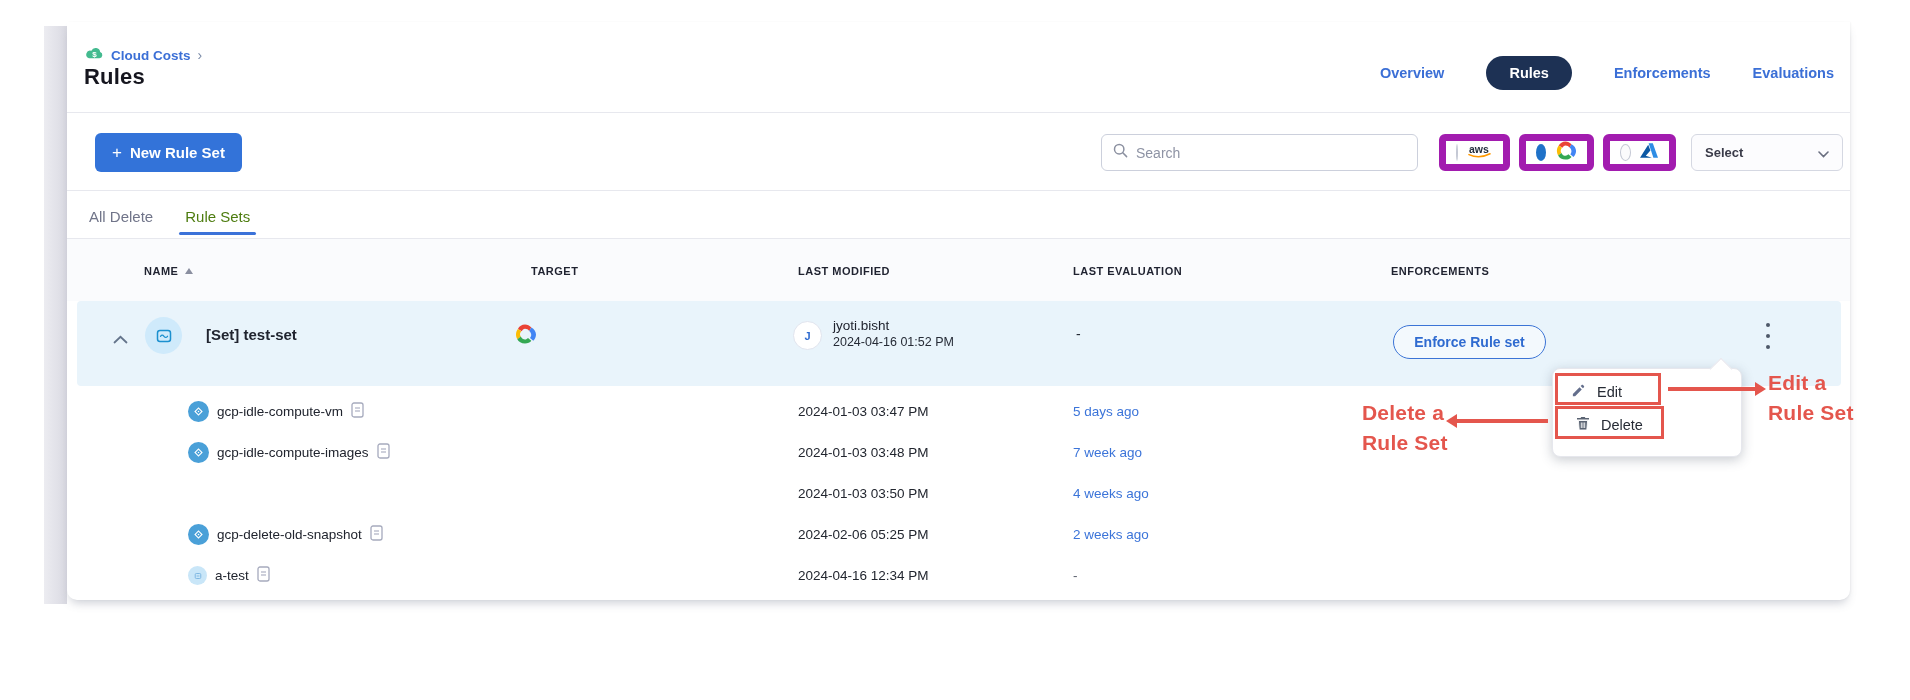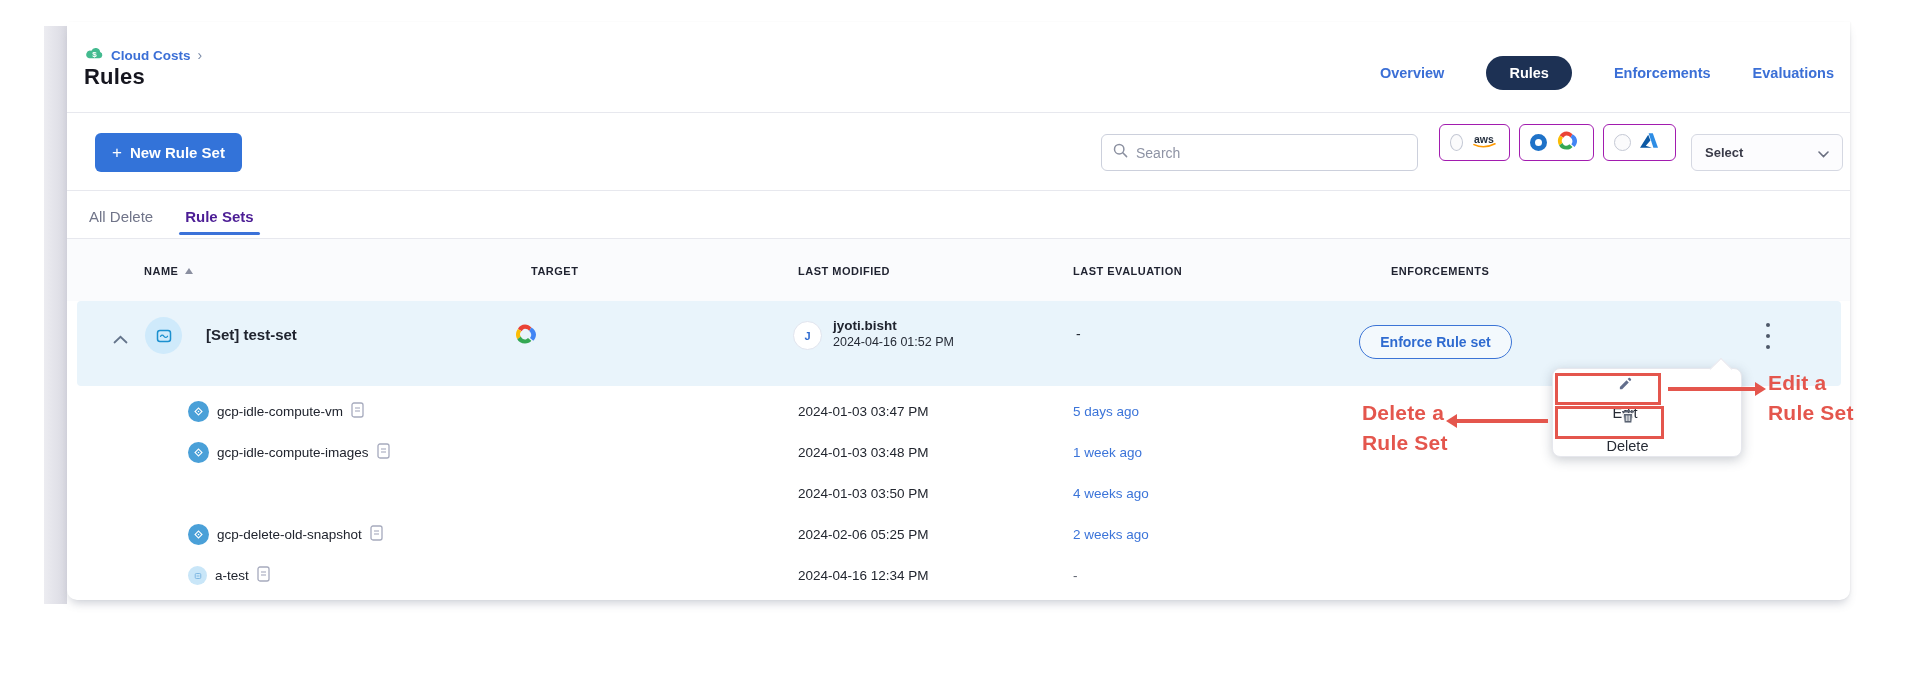--- a/index.html
+++ b/index.html
@@ -32,35 +32,35 @@
   .btn-new { position:absolute; left:28px; top:111px; height:39px; padding:0 17px;
     background:#3373d9; border:none; border-radius:6px; color:#fff; font-size:15px; font-weight:700;
     font-family:inherit; display:flex; align-items:center; gap:8px; cursor:pointer; }
   .btn-new .plus { font-size:17px; font-weight:400; }
 
   .search-box { position:absolute; left:1034px; top:112px; width:317px; height:37px;
     border:1px solid #ccd0dc; border-radius:6px; background:#fff; display:flex; align-items:center; padding:0 11px; gap:8px; }
   .search-box input { border:none; outline:none; flex:1; font-size:14px; color:#333; font-family:inherit; }
   .search-box input::placeholder { color:#8e93a4; }
 
-  .provider-pill { position:absolute; top:102px; height:37px; border:1px solid #a21caf; border-radius:6px;
+  .provider-pill { position:absolute; top:112px; height:37px; border:7px solid #a21caf; border-radius:6px;
     background:#fff; display:flex; align-items:center; gap:8px; padding:0 10px; cursor:pointer; }
   .radio { width:17px; height:17px; border-radius:50%; border:1.5px solid #c4c8d4; background:#fbfbfc; }
   .radio.checked { border:5px solid #1f72c8; background:#fff; }
 
   .select-box { position:absolute; left:1624px; top:112px; width:152px; height:37px;
     border:1px solid #d5d8e2; border-radius:6px; background:#fcfcfe; display:flex; align-items:center;
     justify-content:space-between; padding:0 13px; cursor:pointer; }
   .select-box .lbl { font-size:13px; font-weight:600; color:#3a3b49; }
   .toolbar-divider { position:absolute; left:0; top:168px; width:100%; height:1px; background:#e7e8ee; }
 
   
   .tab-row { position:absolute; left:20px; top:172px; display:flex; gap:28px; height:44px; }
   .tab { font-size:15px; color:#707489; display:flex; align-items:center; position:relative; cursor:pointer; padding:0 2px; }
-  .tab.active { font-weight:700; color:#4c1d95; }
+  .tab.active { font-weight:400; color:#4d7c0f; }
   .tab.active::after { content:""; position:absolute; left:-4px; right:-4px; bottom:3px; height:3.5px;
     background:#3b72d9; border-radius:3px; }
   .tabs-divider { position:absolute; left:0; top:216px; width:100%; height:1px; background:#e7e8ee; }
   .table-head-bg { position:absolute; left:0; top:217px; width:100%; height:62px; background:#fafbfd; }
 
   
   .th { position:absolute; top:243px; font-size:11px; font-weight:700; color:#1f2230; letter-spacing:.5px; }
   .sort-caret { display:inline-block; width:0; height:0; margin-left:7px; margin-bottom:1px;
     border-left:4.5px solid transparent; border-right:4.5px solid transparent; border-bottom:6px solid #8a8fa0; }
 
@@ -69,24 +69,24 @@
     background:#e9f4fb; border-radius:4px; }
   .band-chevron { position:absolute; left:36px; top:29px; cursor:pointer; }
   .set-avatar { position:absolute; left:68px; top:16px; width:37px; height:37px; border-radius:50%;
     background:#cfeafb; display:flex; align-items:center; justify-content:center; }
   .set-name { position:absolute; left:129px; top:25px; font-size:15px; font-weight:700; color:#20242f; }
   .target-icon { position:absolute; left:436px; top:23px; }
   .user-avatar { position:absolute; left:716px; top:20px; width:29px; height:29px; border-radius:50%;
     background:#ffffff; border:1px solid #e0e4ee; display:flex; align-items:center; justify-content:center;
     font-size:11px; font-weight:700; color:#2f6bd0; }
   .user-block { position:absolute; left:756px; top:16px; line-height:17px; }
-  .user-name { font-size:13.5px; font-weight:700; color:#20242f; }
+  .user-name { font-size:13.5px; font-weight:400; color:#20242f; }
   .user-date { font-size:12.5px; color:#262b36; }
   .band-dash { position:absolute; left:999px; top:25px; font-size:14px; color:#262b36; }
-  .btn-enforce { position:absolute; left:1282px; top:24px; width:153px; height:34px;
+  .btn-enforce { position:absolute; left:1316px; top:24px; width:153px; height:34px;
     border:1.5px solid #3b74d6; border-radius:17px; background:rgba(255,255,255,.45);
     color:#2f6bd0; font-size:14px; font-weight:600; font-family:inherit; cursor:pointer; }
   .kebab { position:absolute; left:1682px; top:21px; width:18px; height:28px; display:flex;
     flex-direction:column; align-items:center; justify-content:space-between; padding:1px 0; cursor:pointer; }
   .kebab i { width:4px; height:4px; border-radius:50%; background:#4e5868; }
 
   
   .rule-row { position:absolute; left:0; width:100%; height:41px; }
   .rule-name-cell { position:absolute; left:121px; top:0; height:41px; display:flex; align-items:center; gap:8px; }
   .rule-badge { width:21px; height:21px; border-radius:50%; background:#4aa0d8;
@@ -96,21 +96,21 @@
   .rule-modified { position:absolute; left:731px; top:13px; font-size:13.5px; color:#22262f; }
   .rule-eval { position:absolute; left:1006px; top:13px; font-size:13.5px; color:#3b74d9; cursor:pointer; }
   .rule-eval.muted { color:#5a5f6b; cursor:default; }
 
   
   .ctx-menu { position:absolute; left:1552px; top:368px; width:190px; height:89px; background:#ffffff;
     border:1px solid #e6e7ed; border-radius:8px; box-shadow:0 3px 12px rgba(45,55,75,.25); z-index:5; }
   .ctx-caret { position:absolute; left:160px; top:-8px; width:16px; height:16px; background:#ffffff;
     transform:rotate(45deg); border-left:1px solid #e6e7ed; border-top:1px solid #e6e7ed; }
   .ctx-item { position:absolute; left:6px; width:120px; height:31px; display:flex; align-items:center;
-    gap:11px; padding-left:12px; font-size:14.5px; color:#262b35; cursor:pointer;flex-direction:column; }
+    gap:11px; padding-left:12px; font-size:14.5px; color:#262b35; cursor:pointer; }
   .ctx-item.edit { top:7px; } .ctx-item.delete { top:40px;padding-left:17px; }
 
   
   .hl-box { position:absolute; border:3px solid #e4564d; z-index:6; pointer-events:none; }
   .hl-box.edit { left:1555px; top:373px; width:106px; height:32px; }
   .hl-box.delete { left:1555px; top:406px; width:109px; height:33px; }
   .arrow { position:absolute; height:3.5px; background:#e4564d; z-index:6; }
   .arrow.right::after { content:""; position:absolute; right:-10px; top:-5.5px; border-left:11px solid #e4564d;
     border-top:7px solid transparent; border-bottom:7px solid transparent; }
   .arrow.left::before { content:""; position:absolute; left:-10px; top:-5.5px; border-right:11px solid #e4564d;
@@ -281,21 +281,21 @@
             </svg>
           </span>
         <span class="rule-name">gcp-idle-compute-images</span>
         <span><svg width="13" height="16" viewBox="0 0 13 16">
               <rect x="1" y="1" width="11" height="14" rx="2" fill="#fff" stroke="#a6aabd" stroke-width="1.3"></rect>
               <line x1="4" y1="6" x2="9" y2="6" stroke="#a6aabd" stroke-width="1.1"></line>
               <line x1="4" y1="9" x2="9" y2="9" stroke="#a6aabd" stroke-width="1.1"></line>
             </svg></span>
       </span>
       <span class="rule-modified">2024-01-03 03:48 PM</span>
-      <span class="rule-eval">1 week ago</span>
+      <span class="rule-eval">7 week ago</span>
     </div>
 
     <div class="rule-row" style="top:451px;">
       <span class="rule-modified">2024-01-03 03:50 PM</span>
       <span class="rule-eval">4 weeks ago</span>
     </div>
 
     <div class="rule-row" style="top:492px;">
       <span class="rule-name-cell">
         <span class="rule-badge">

